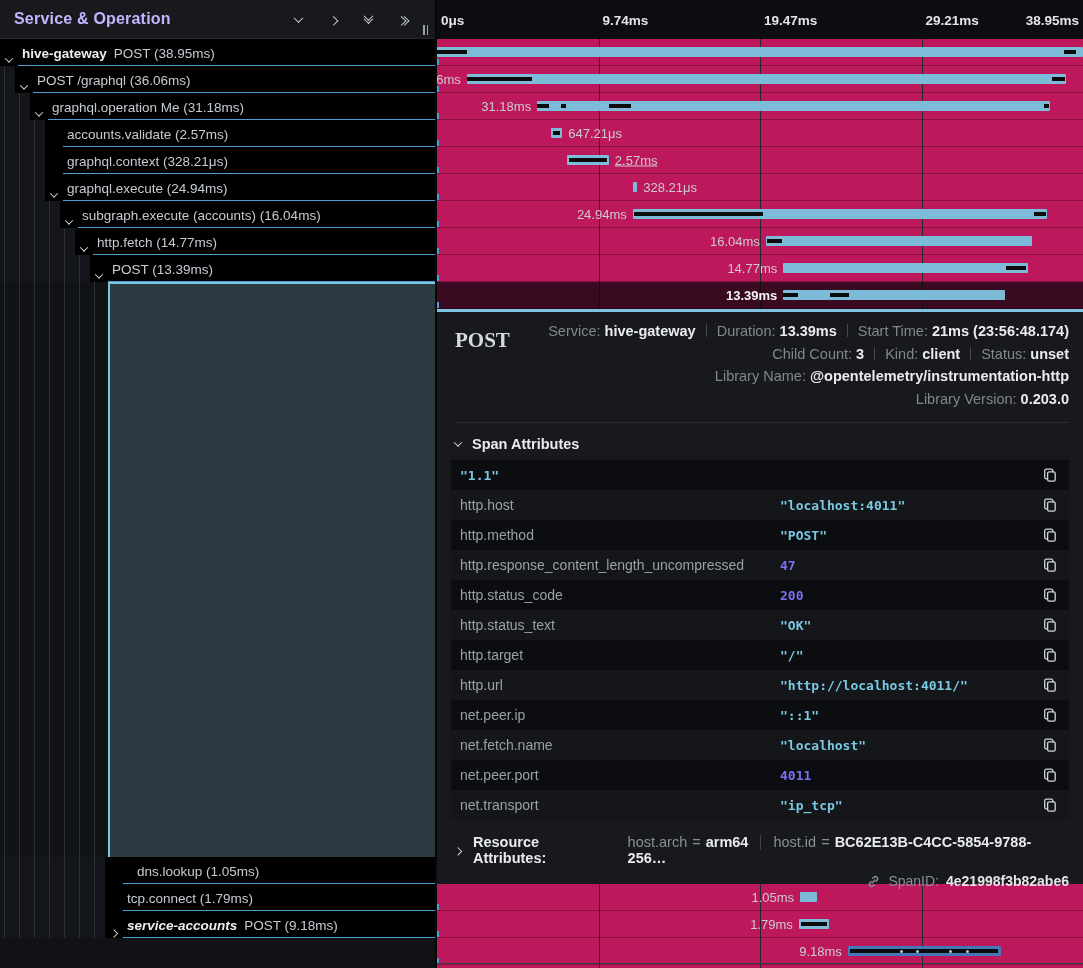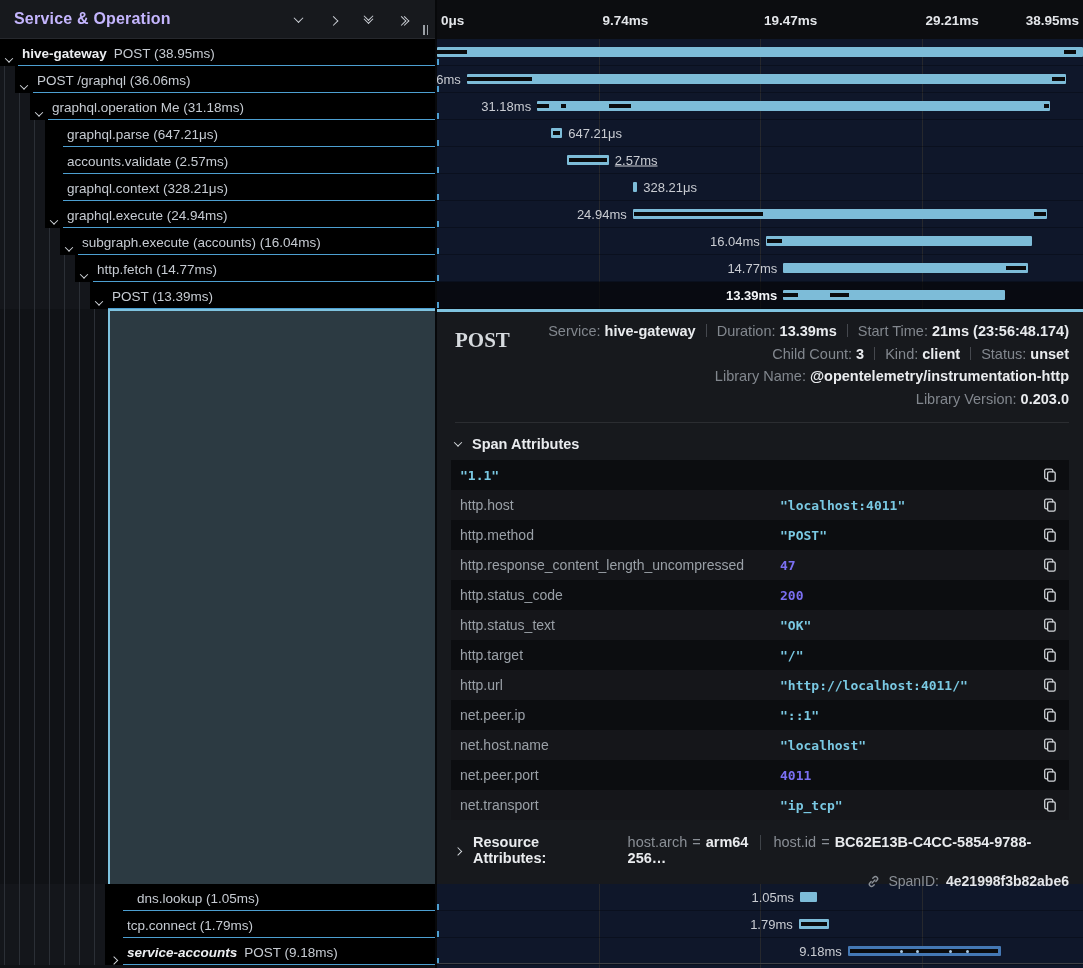--- a/index.html
+++ b/index.html
@@ -37,21 +37,21 @@
 
   .detail-left { height:575px; position:relative; background:#101216; }
   .dl-guides { position:absolute; left:0; top:0; bottom:0; width:108px; background-color:#101216;
     background-image:repeating-linear-gradient(to right, transparent 0 4px, #2b2f36 4px 5px, transparent 5px 15px); }
   .dl-box { position:absolute; left:108px; top:0; right:0; bottom:0; background:#2c3a42;
     border-top:2px solid #7fc3df; border-left:2px solid #7fc3df; }
 
   #splitter { position:absolute; left:435px; top:0; width:2px; height:968px; background:#07080a; z-index:6; cursor:col-resize; }
 
   
-  #right { position:absolute; left:437px; top:0; width:646px; height:968px; background:#0f172a; }
+  #right { position:absolute; left:437px; top:0; width:646px; height:968px; background:#be185d; }
   .gridline { position:absolute; top:39px; bottom:0; width:1px; background:#26282d; z-index:1; }
   .axis { height:39px; background:#0c0d10; position:relative; z-index:2; }
   .axis-tick { position:absolute; top:50%; transform:translateY(-50%); font-size:13.5px; font-weight:700; color:#e3e5e9; white-space:nowrap; }
 
   .t-row { height:27px; position:relative; overflow:hidden; z-index:2; border-bottom:1px solid rgba(0,0,0,.28); }
   .t-row.selected { background:rgba(5,6,8,.72); }
   .edge-tick { position:absolute; left:0; bottom:0; width:2px; height:6px; background:#4d9fd1; }
   .bar { position:absolute; top:8px; height:10px; border-radius:1px; }
   .bar-mark { position:absolute; top:11px; height:4px; }
   .bar-mark.light { top:12px; height:3px; border-radius:1.5px; }
@@ -132,25 +132,20 @@
         <div class="l-underline" style="left: 33px;"></div>
       </div>
       <div class="l-row">
         <div class="l-guides" style="width: 30px;"></div>
         <div class="l-chev" style="left: 36px;"><i class="chev down"></i></div>
         <div class="l-text" style="left: 52px;"><span>graphql.operation Me (31.18ms)</span></div>
         <div class="l-underline" style="left: 48px;"></div>
       </div>
       <div class="l-row">
         <div class="l-guides" style="width: 45px;"></div>
-        <div class="l-text" style="left: 67px;"><span>graphql.parse (647.21μs)</span></div>
-        <div class="l-underline" style="left: 63px;"></div>
-      </div>
-      <div class="l-row">
-        <div class="l-guides" style="width: 45px;"></div>
         <div class="l-text" style="left: 67px;"><span>accounts.validate (2.57ms)</span></div>
         <div class="l-underline" style="left: 63px;"></div>
       </div>
       <div class="l-row">
         <div class="l-guides" style="width: 45px;"></div>
         <div class="l-text" style="left: 67px;"><span>graphql.context (328.21μs)</span></div>
         <div class="l-underline" style="left: 63px;"></div>
       </div>
       <div class="l-row">
         <div class="l-guides" style="width: 45px;"></div>
@@ -383,21 +378,21 @@
           <span class="attr-key">net.peer.ip</span>
           <span class="attr-val string">"::1"</span>
           <span class="copy-btn">
             <svg width="16" height="16" viewBox="0 0 16 16" fill="none" stroke="currentColor" stroke-width="1.3" stroke-linecap="round" stroke-linejoin="round">
               <rect x="5.6" y="4.8" width="7.6" height="9.3" rx="1.6"></rect>
               <path d="M10.8 4.8V3.8c0-.9-.7-1.6-1.6-1.6H4.3c-.9 0-1.6.7-1.6 1.6v6.4c0 .9.7 1.6 1.6 1.6h1"></path>
             </svg>
           </span>
         </div>
         <div class="attr-row even">
-          <span class="attr-key">net.host.name</span>
+          <span class="attr-key">net.fetch.name</span>
           <span class="attr-val string">"localhost"</span>
           <span class="copy-btn">
             <svg width="16" height="16" viewBox="0 0 16 16" fill="none" stroke="currentColor" stroke-width="1.3" stroke-linecap="round" stroke-linejoin="round">
               <rect x="5.6" y="4.8" width="7.6" height="9.3" rx="1.6"></rect>
               <path d="M10.8 4.8V3.8c0-.9-.7-1.6-1.6-1.6H4.3c-.9 0-1.6.7-1.6 1.6v6.4c0 .9.7 1.6 1.6 1.6h1"></path>
             </svg>
           </span>
         </div>
         <div class="attr-row odd">
           <span class="attr-key">net.peer.port</span>

